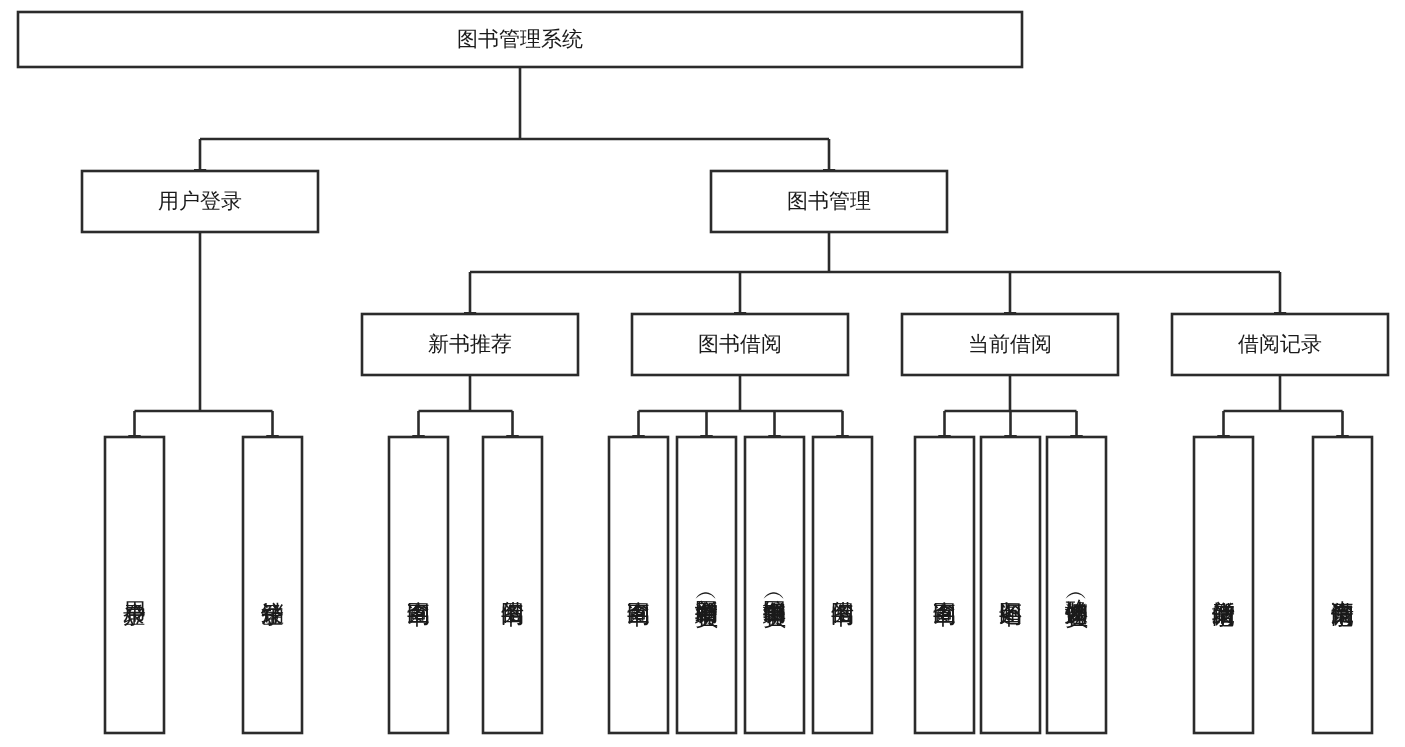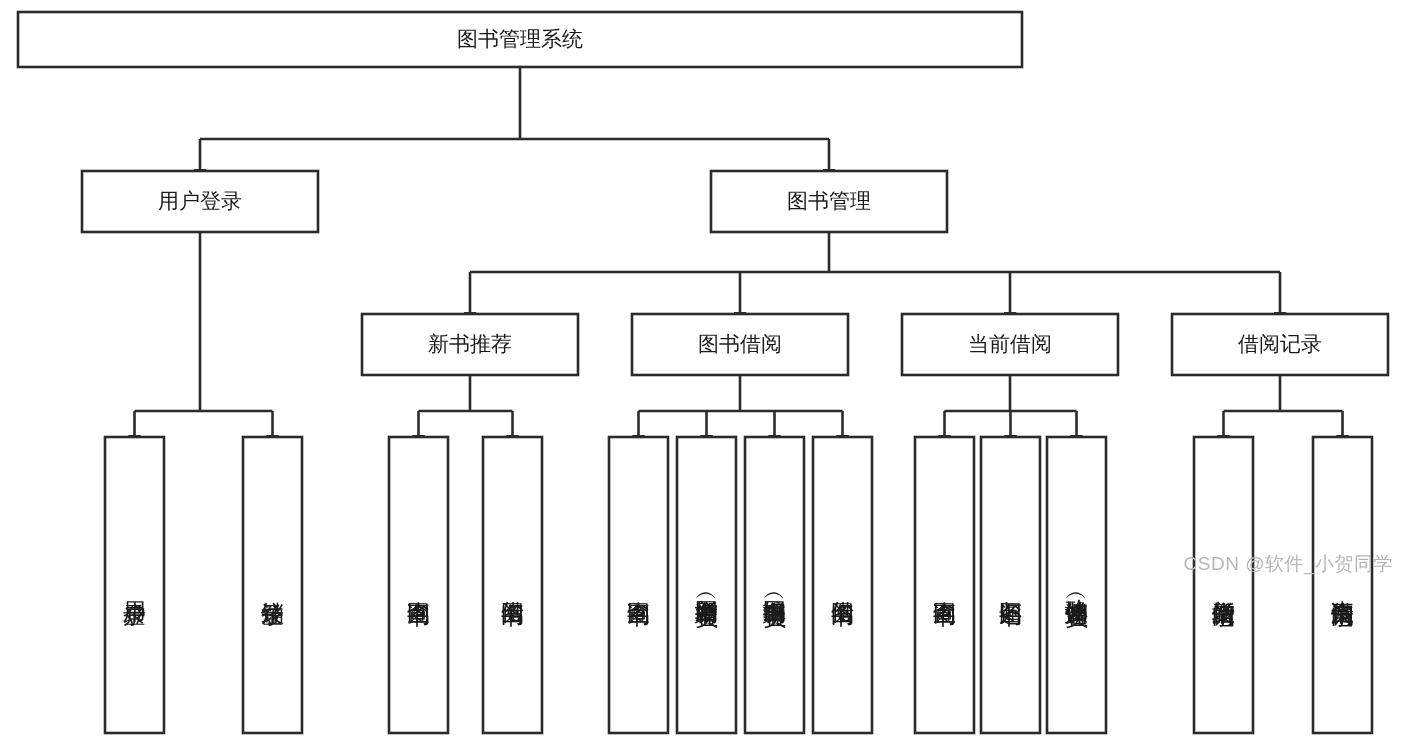--- a/index.html
+++ b/index.html
@@ -191,14 +191,13 @@
         <span class="leaf-label">确认归还（管理员）</span>
       </div>
       <div class="leaf-label-wrap" style="left: 1194px; top: 437px; width: 59px; height: 296px;">
         <span class="leaf-label">新增借阅记录</span>
       </div>
       <div class="leaf-label-wrap" style="left: 1313px; top: 437px; width: 59px; height: 296px;">
         <span class="leaf-label">查询借阅记录</span>
       </div>
     </div>
 
-  <div class="watermark">CSDN @软件_小贺同学</div>
 </div>
 
 </body></html>

